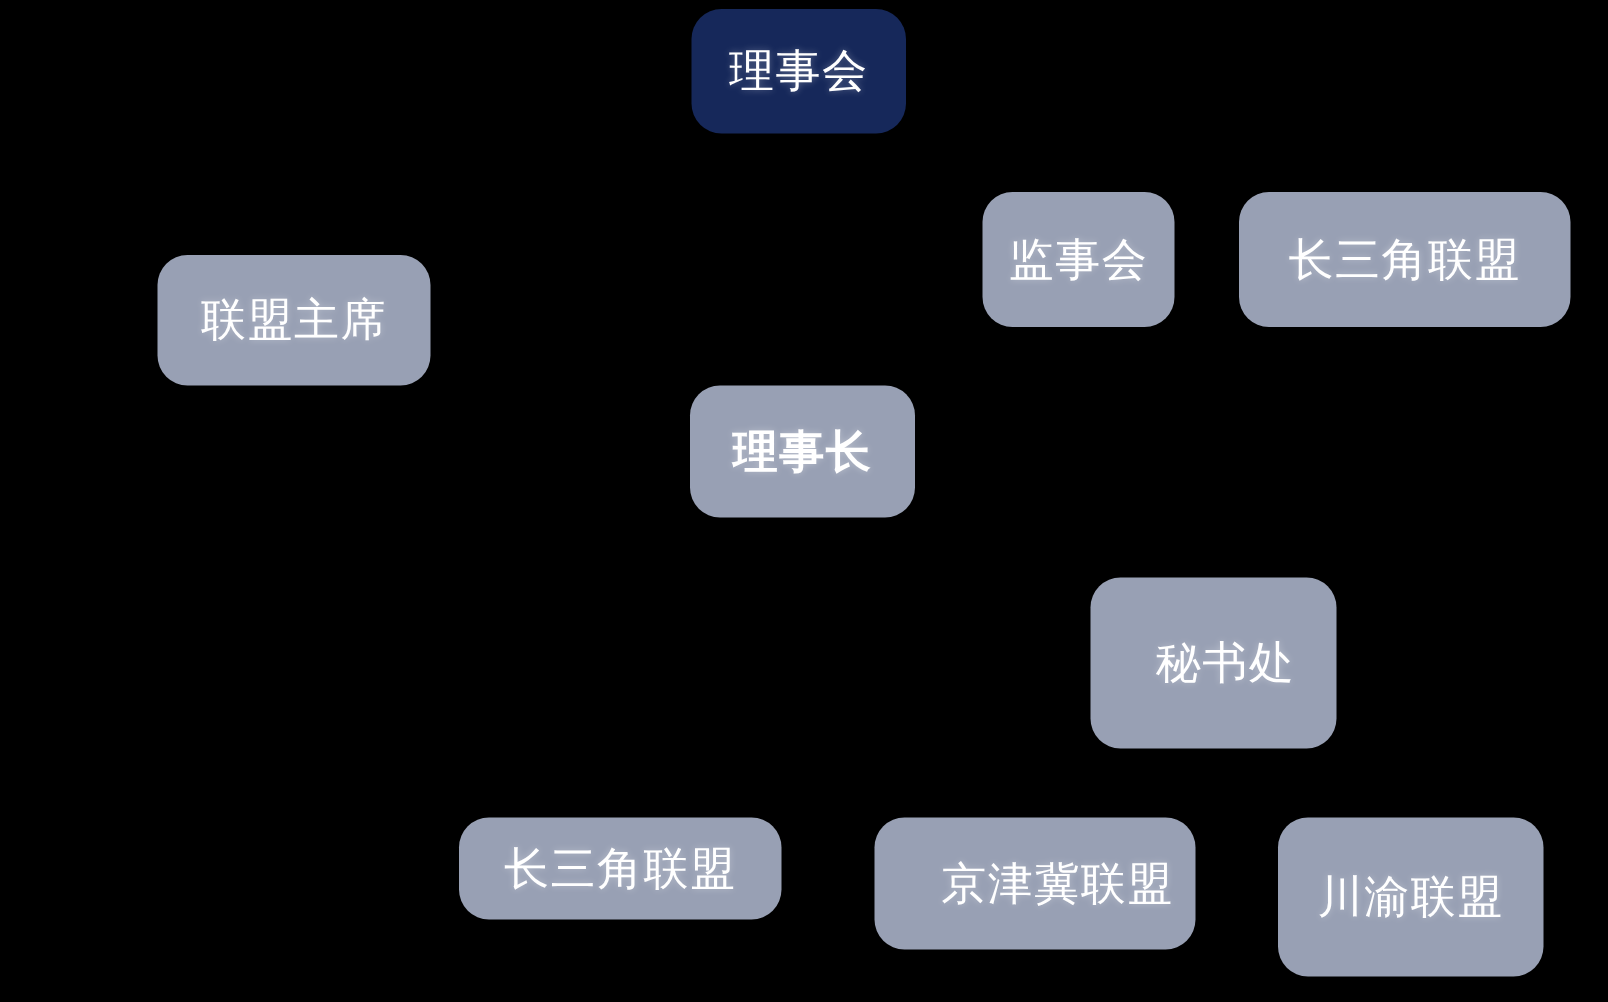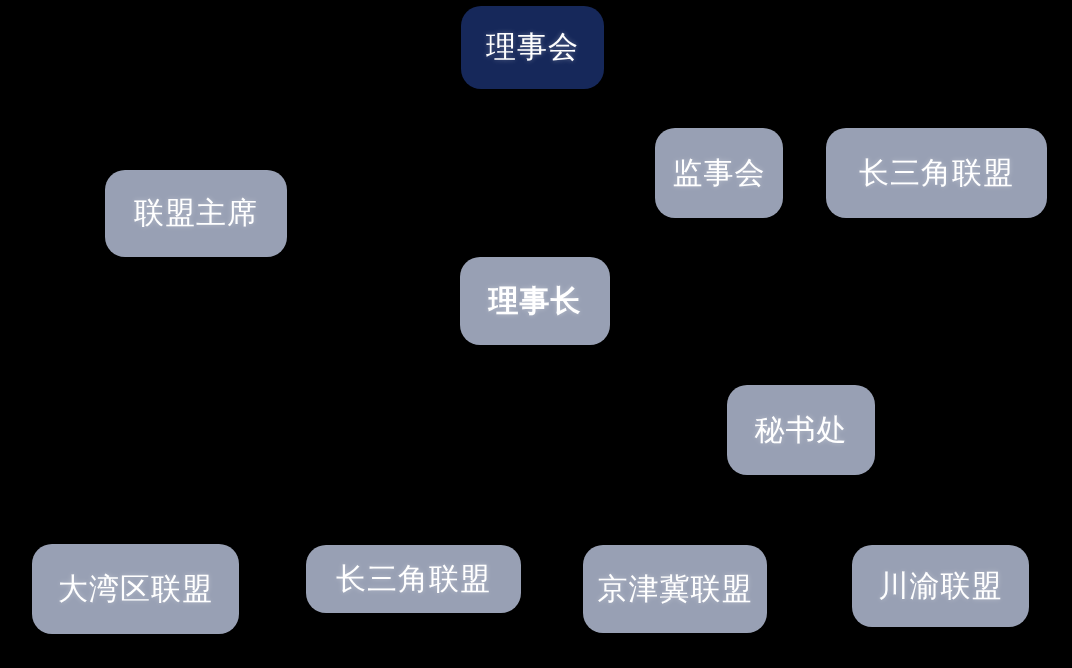--- a/index.html
+++ b/index.html
@@ -39,23 +39,22 @@
   <div class="node primary" style="left:461px; top:6px; width:143px; height:83px;">理事会</div>
 
   <div class="node secondary" style="left:105px; top:130px; width:182px; height:87px;margin-top:40px;">联盟主席</div>
 
   <div class="node secondary" style="left:655px; top:128px; width:128px; height:90px;">监事会</div>
 
   <div class="node secondary" style="left:826px; top:128px; width:221px; height:90px;">长三角联盟</div>
 
   <div class="node secondary" style="left:460px; top:257px; width:150px; height:88px;font-weight:bold;">理事长</div>
 
-  <div class="node secondary" style="left:727px; top:385px; width:148px; height:90px;">秘书处</div>
+  <div class="node secondary" style="left:727px; top:385px; width:148px; height:114px;padding-left:16px;">秘书处</div>
 
-  <div class="node secondary" style="left:32px; top:544px; width:207px; height:90px;">大湾区联盟</div>
 
   <div class="node secondary" style="left:306px; top:545px; width:215px; height:68px;">长三角联盟</div>
 
-  <div class="node secondary" style="left:583px; top:545px; width:184px; height:88px;">京津冀联盟</div>
+  <div class="node secondary" style="left:583px; top:545px; width:184px; height:88px;padding-left:30px;">京津冀联盟</div>
 
-  <div class="node secondary" style="left:852px; top:545px; width:177px; height:82px;">川渝联盟</div>
+  <div class="node secondary" style="left:852px; top:545px; width:177px; height:106px;">川渝联盟</div>
 
 </div>
 
 </body></html>

